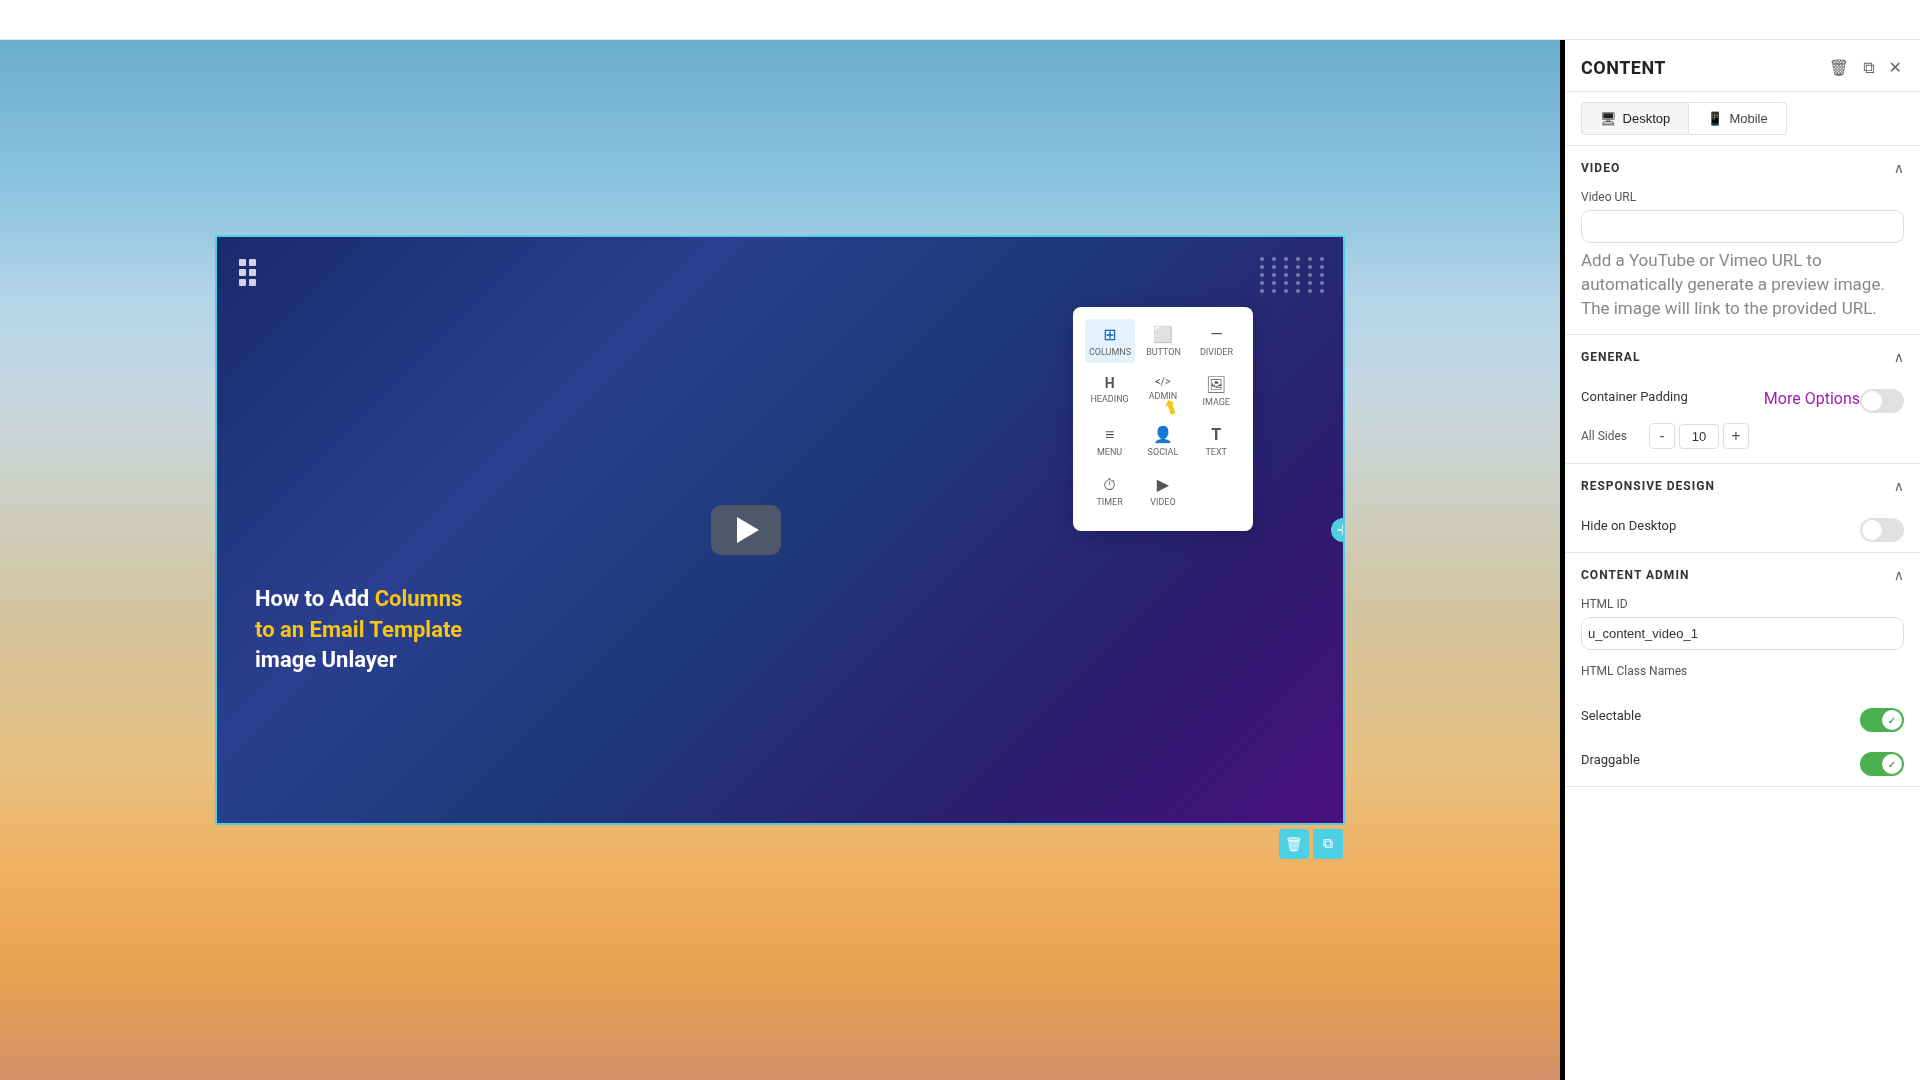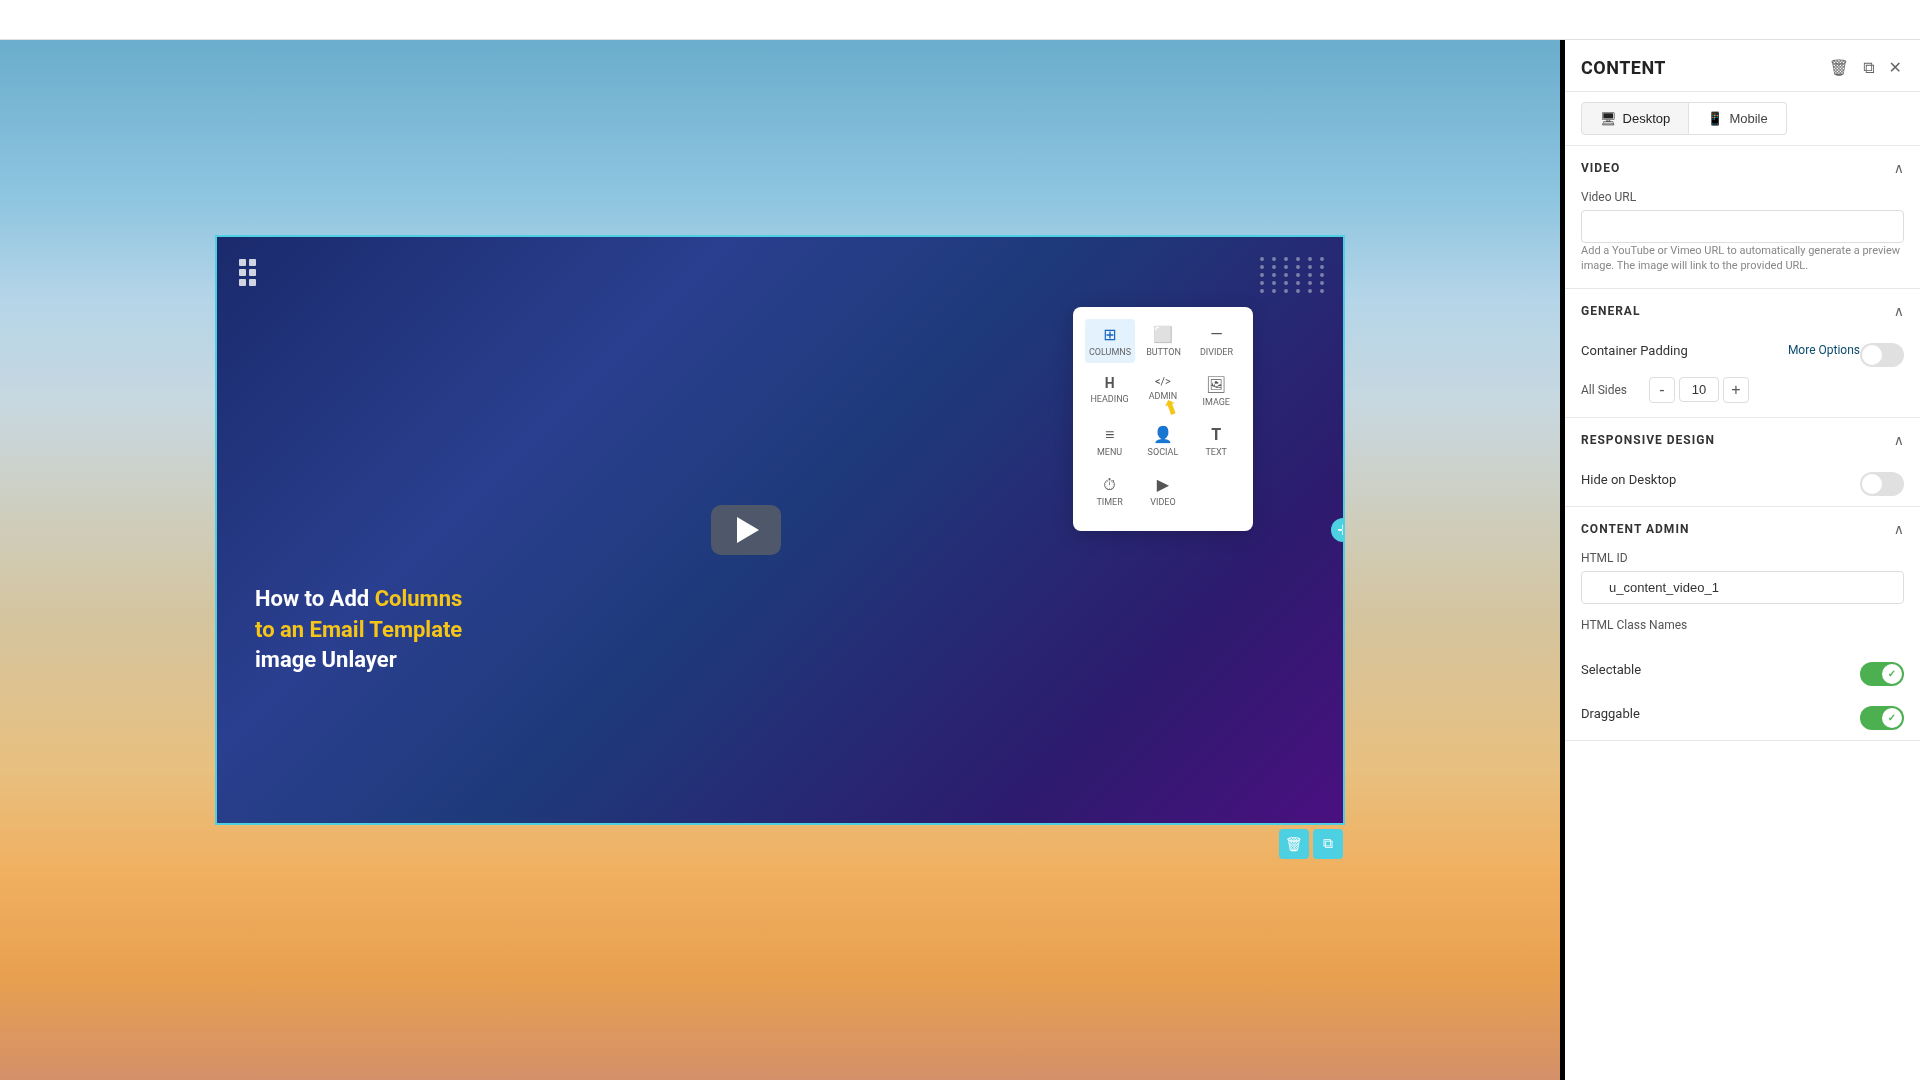--- a/index.html
+++ b/index.html
@@ -333,31 +333,31 @@
       padding: 0 16px 14px;
     }
     .field-label {
       font-size: 12px;
       color: #555;
       margin-bottom: 6px;
       display: block;
     }
     .field-input {
       width: 100%;
-      padding: 8px 27px;
+      padding: 8px 6px;
       border: 1px solid #ddd;
-      border-radius: 4px;
+      border-radius: 9px;
       font-size: 13px;
       color: #333;
       outline: none;
     }
     .field-hint {
-      font-size: 11px;
+      font-size: 17px;
       color: #888;
-      margin-top: 0;
+      margin-top: 6px;
       line-height: 1.4;
     }
 
     
     .toggle-row {
       display: flex;
       align-items: flex-start;
       justify-content: space-between;
       padding: 10px 16px;
     }
@@ -436,22 +436,22 @@
     }
     .pad-val {
       width: 40px;
       text-align: center;
       padding: 4px;
       border: 1px solid #ddd;
       border-radius: 4px;
       font-size: 13px;
     }
     .more-options-link {
-      font-size: 12px;
-      color: #0c4a6e;
+      font-size: 16px;
+      color: #a21caf;
       cursor: pointer;
       margin-left: auto;
     }
 
     
     .right-panel::-webkit-scrollbar { width: 4px; }
     .right-panel::-webkit-scrollbar-thumb { background: #ddd; border-radius: 2px; }
   </style>
 </head>
 <body>

